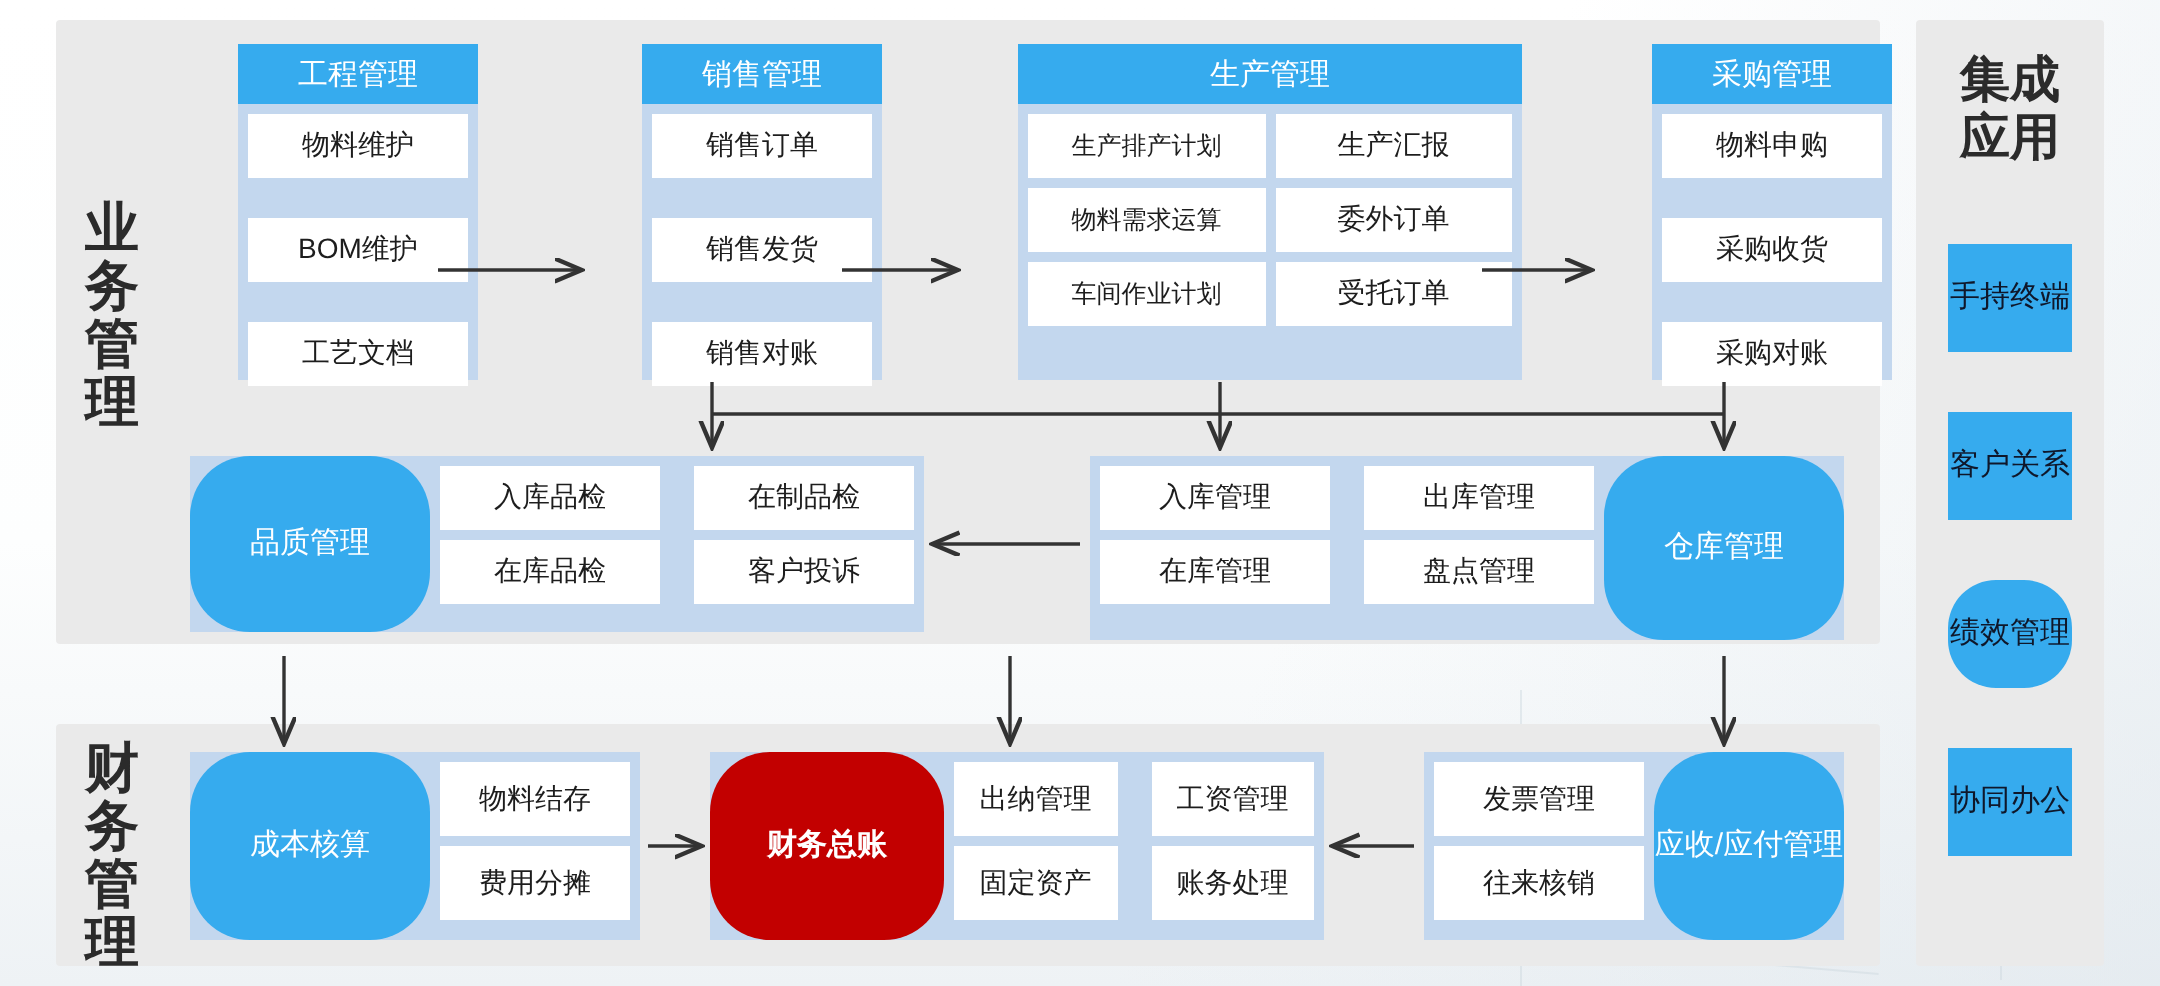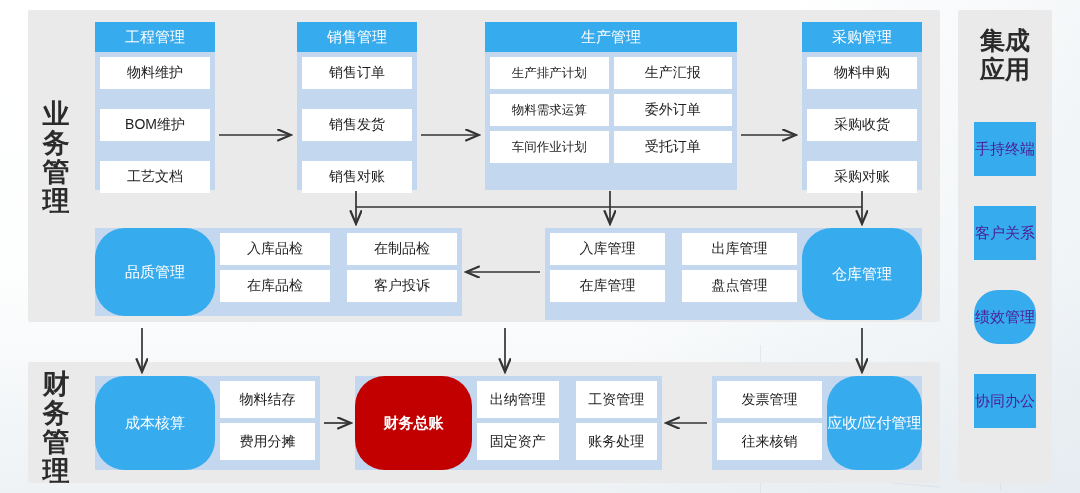--- a/index.html
+++ b/index.html
@@ -40,21 +40,21 @@
     color:#2b2b2b;
     line-height:1.08;
     text-align:center;
     letter-spacing:0;
   }
   .vlabel span{display:block;}
   #label-business{left:34px;top:100px;}
   #label-finance {left:34px;top:370px;}
 
   
-  .card{position:absolute;background:#c3d7ee;}
+  .card{position:absolute;background:#c3d7ee;margin-left:24px;}
   .card-head{
     background:#36abee;color:#ffffff;
     font-size:15px;text-align:center;
     display:flex;align-items:center;justify-content:center;
     height:30px;
   }
   .card-body{padding:5px;display:flex;flex-direction:column;gap:20px;}
   .card-body.cols2{flex-direction:row;}
   .col{display:flex;flex-direction:column;gap:5px;flex:1;}
   .cell{
@@ -78,21 +78,21 @@
   }
   .sidecard .grid .col{gap:5px;}
 
   
   #apps-title{
     position:absolute;left:958px;top:26px;width:94px;
     text-align:center;font-size:25px;font-weight:700;color:#2b2b2b;line-height:1.15;
   }
   .app-tile{
     position:absolute;left:974px;width:62px;height:54px;
-    background:#36abee;color:#4c1d95;font-size:15px;
+    background:#36abee;color:#0f172a;font-size:15px;
     display:flex;align-items:center;justify-content:center;
     line-height:1.25;
   }
   #app-0{top:122px;} #app-1{top:206px;} #app-2{top:290px;border-radius:24px;} #app-3{top:374px;}
 
   
   #arrows{position:absolute;inset:0;z-index:3;pointer-events:none;}
 </style>
 </head>
 <body>

